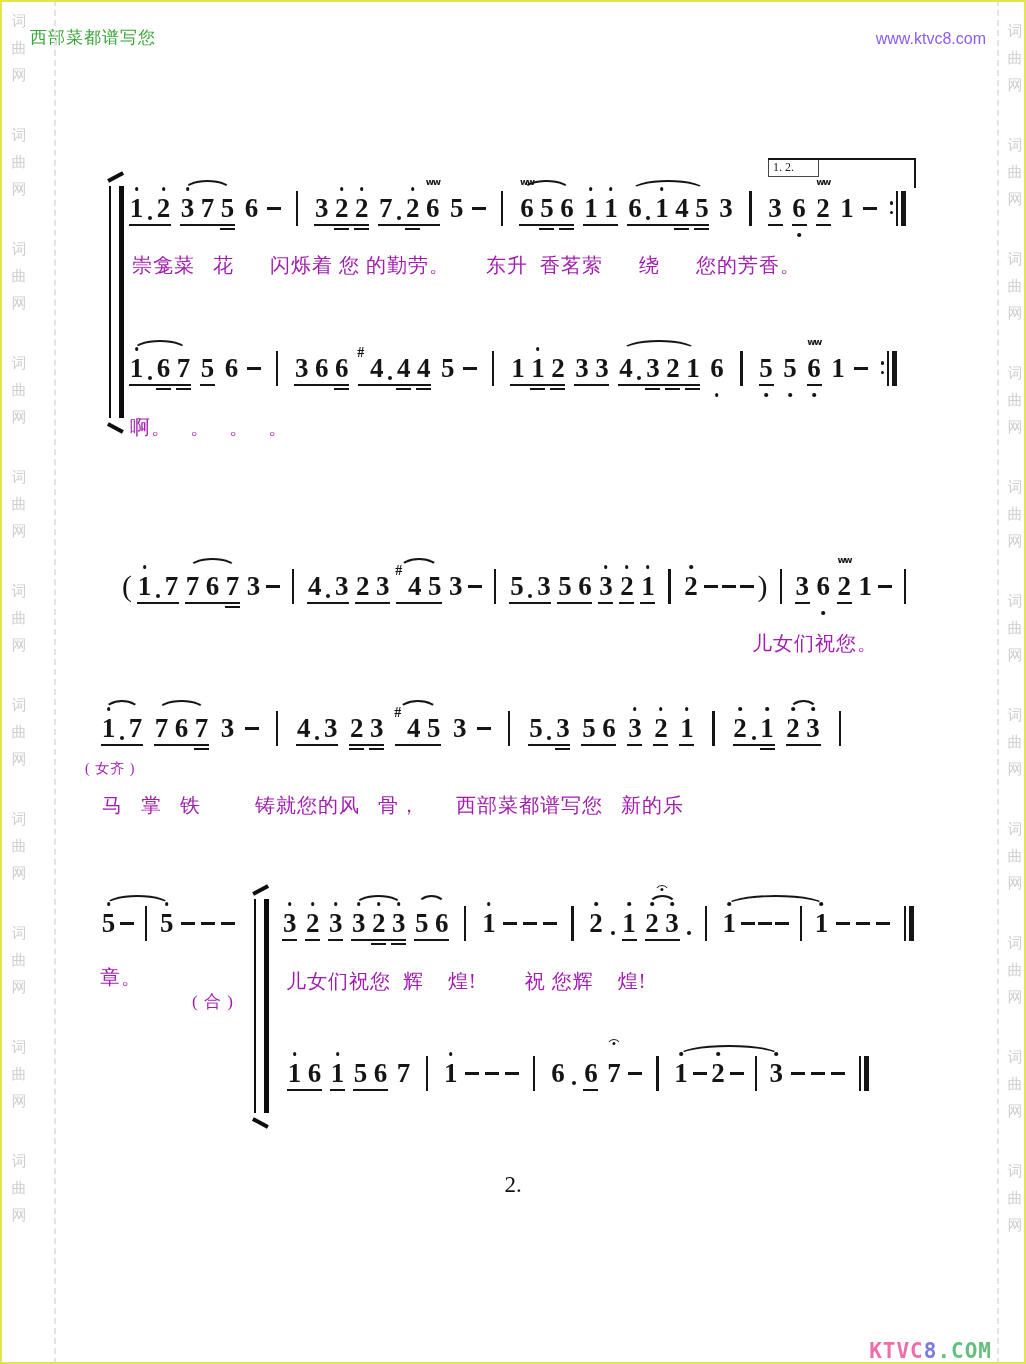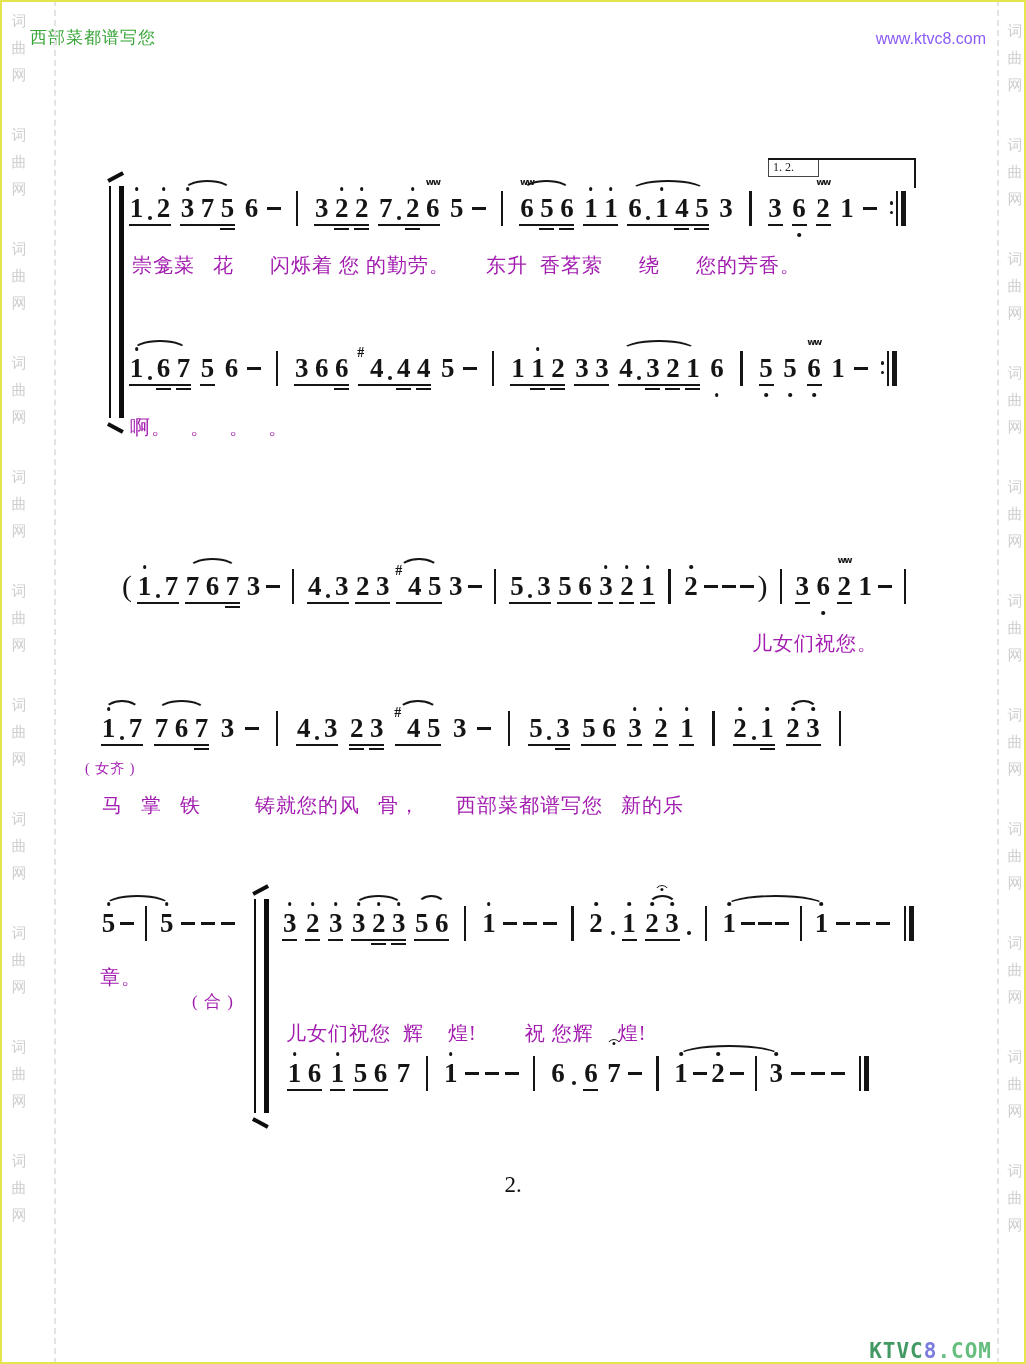--- a/index.html
+++ b/index.html
@@ -84,28 +84,28 @@
   .lyr{position:absolute;font-family:"Liberation Serif",serif;color:#a21caf;font-size:20px;
        letter-spacing:1px;white-space:pre;}
   .lyr1{left:132px;top:252px;}
   .lyr2{left:132px;top:286px;}
   .ah{left:130px;top:414px;}
   .dream{left:752px;top:630px;}
   .nvqi{left:85px;top:760px;font-size:14px;text-align:center;}
   .lyr3{left:102px;top:792px;}
   .zhang{left:100px;top:964px;}
   .heji{left:192px;top:990px;font-size:17px;}
-  .lyr4{left:286px;top:1020px;text-align:right;}
+  .lyr4{left:286px;top:968px;text-align:right;}
 
   
   .pageNum{position:absolute;left:0;right:0;top:1172px;text-align:center;
            font-family:"Liberation Serif",serif;font-size:23px;color:#111;}
   .logo{position:absolute;right:34px;top:1315px;font-family:"DejaVu Sans Mono",monospace;
         font-weight:bold;font-size:21px;letter-spacing:1px;opacity:.8;white-space:pre;}
-  .logo .p1{color:#15803d;} .logo .p2{color:#5b5bd6;} .logo .p3{color:#3fae5f;}
+  .logo .p1{color:#ec4899;} .logo .p2{color:#5b5bd6;} .logo .p3{color:#3fae5f;}
 </style>
 </head>
 <body>
 
 <div id="root">
   <div class="frame"></div>
 
   <span class="siteName">西部菜都谱写您</span>
   <span class="siteUrl">www.ktvc8.com</span>
 

